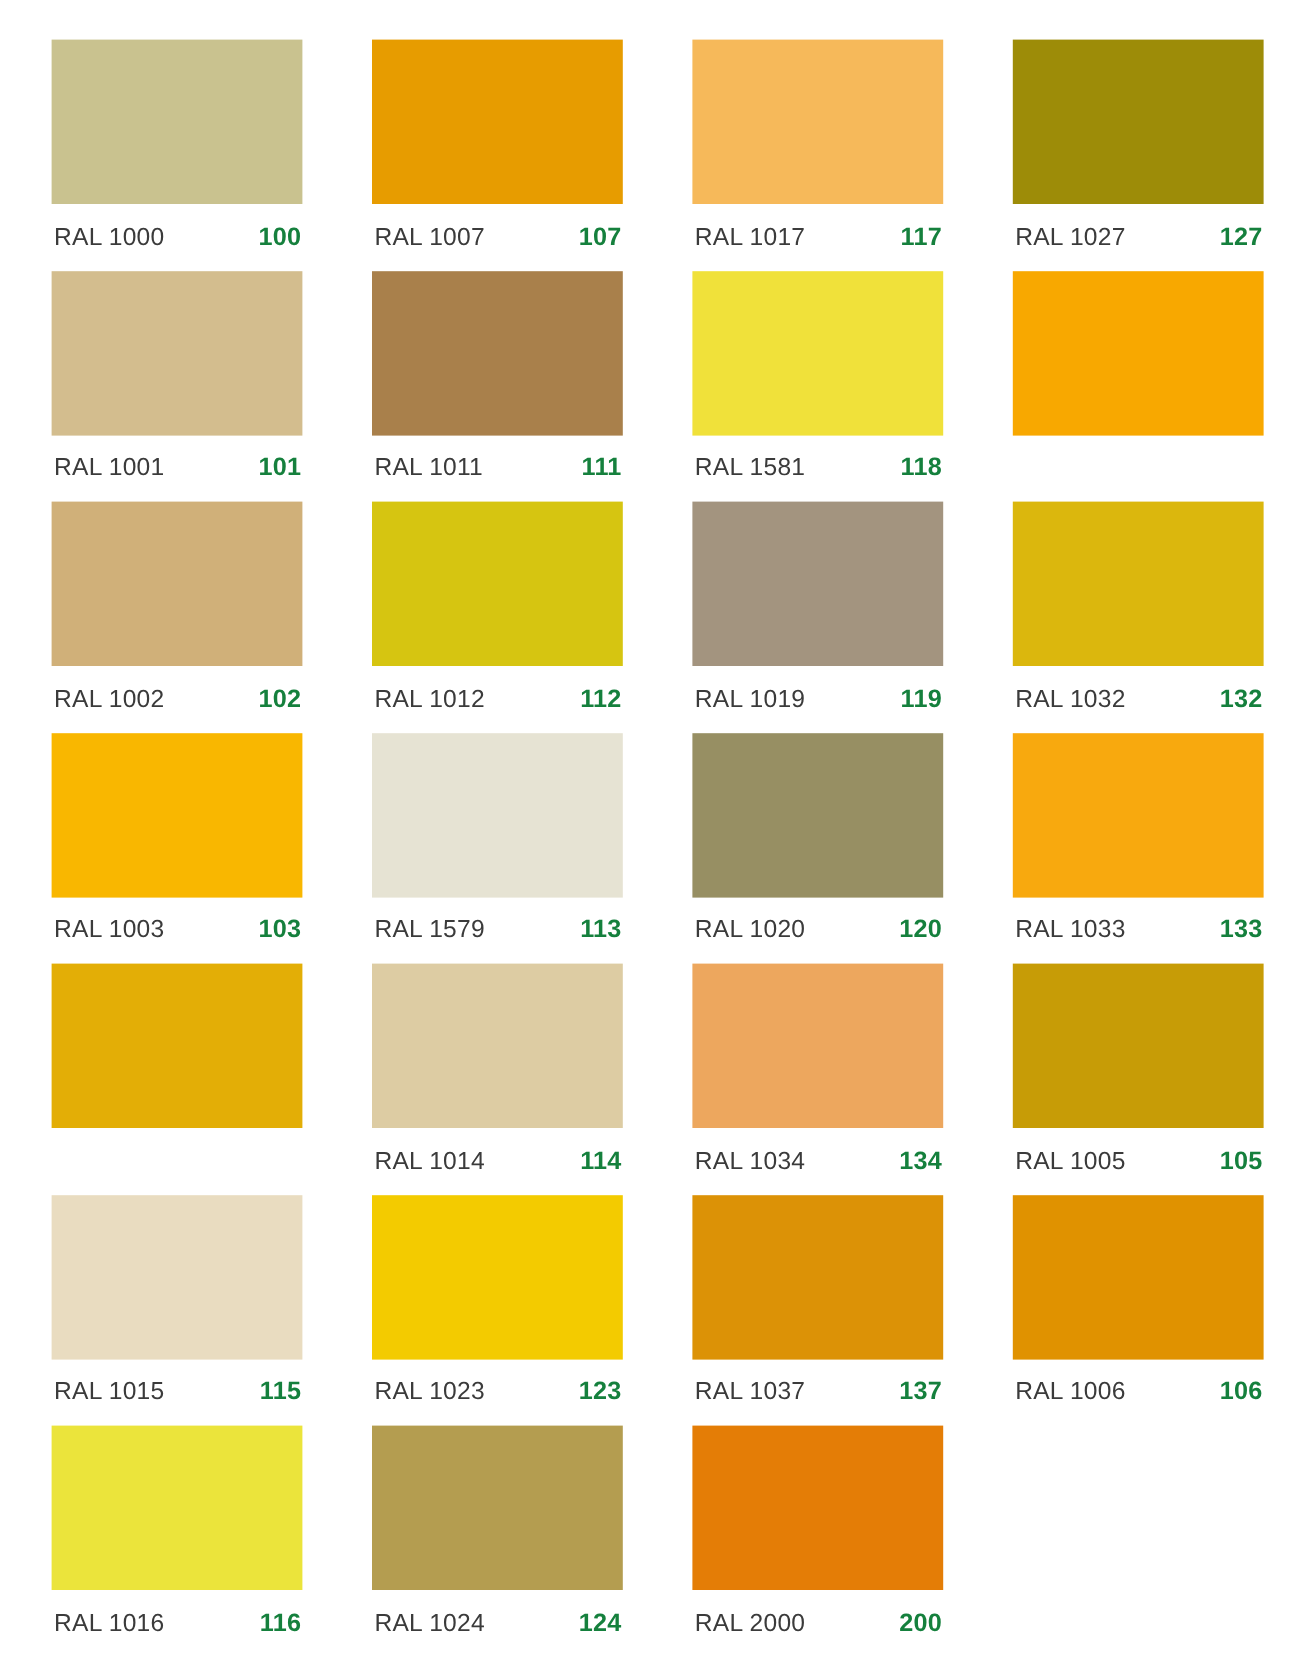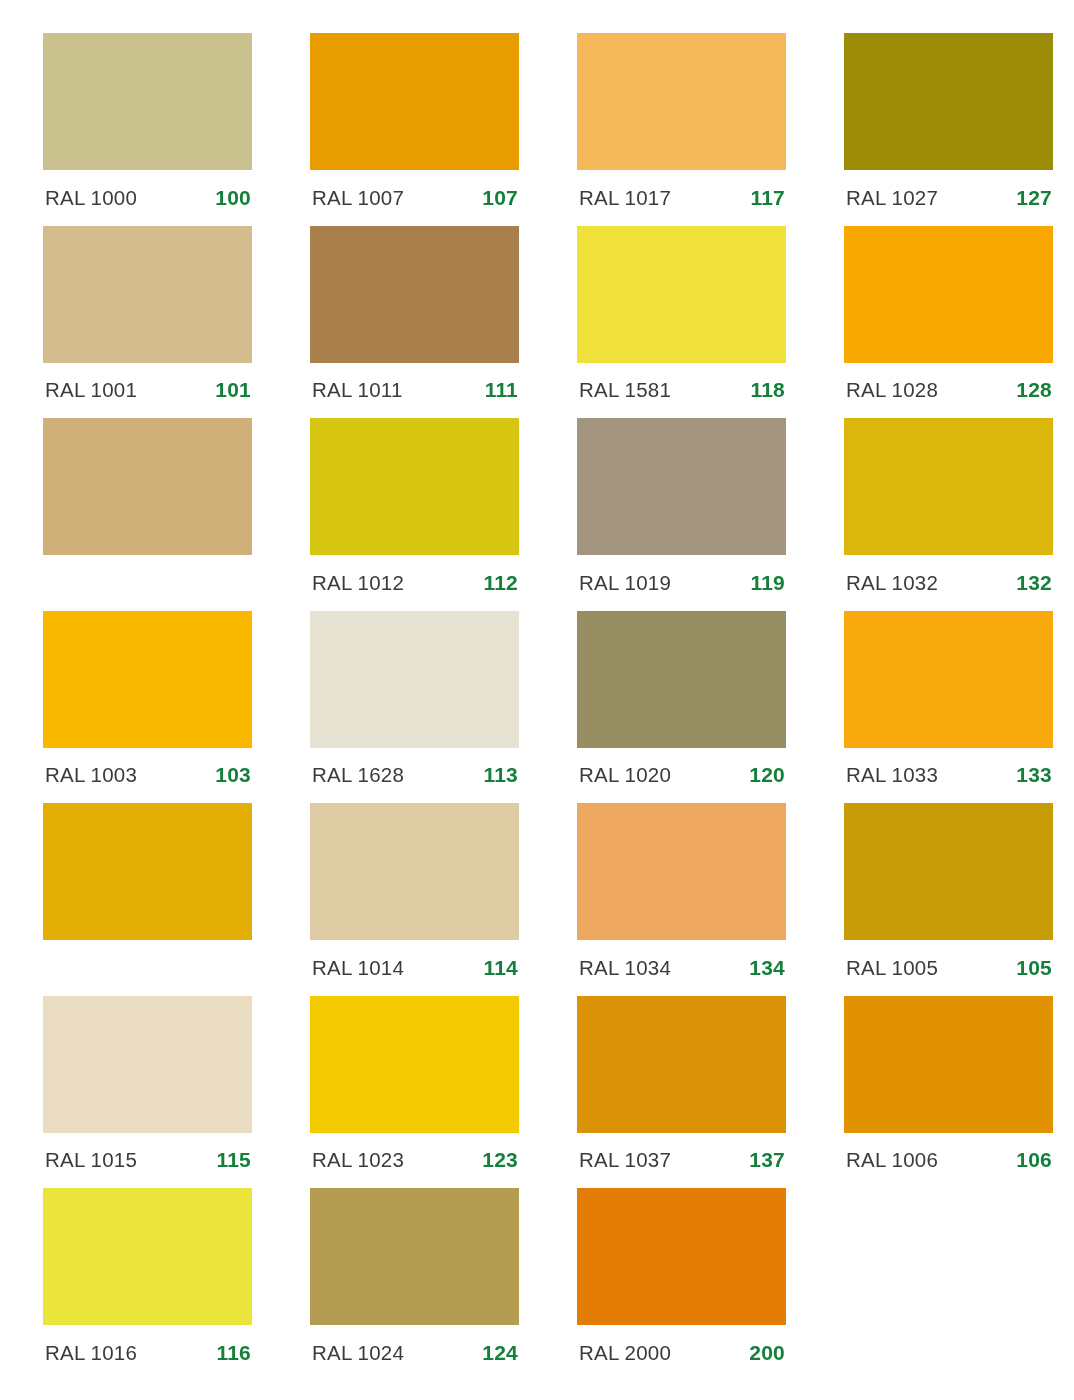--- a/index.html
+++ b/index.html
@@ -114,27 +114,27 @@
       </div>
       <div class="cell">
         <div class="swatch" style="background: rgb(240, 225, 58);"></div>
         <div class="caption">
           <span class="ral-name">RAL 1581</span>
           <span class="ral-code">118</span>
         </div>
       </div>
       <div class="cell">
         <div class="swatch" style="background: rgb(248, 168, 0);"></div>
-        <div class="caption">
-          <span class="ral-name">RAL 1028</span>
-          <span class="ral-code">128</span>
-        </div>
       </div>
       <div class="cell">
         <div class="swatch" style="background: rgb(208, 176, 121);"></div>
+        <div class="caption">
+          <span class="ral-name">RAL 1002</span>
+          <span class="ral-code">102</span>
+        </div>
       </div>
       <div class="cell">
         <div class="swatch" style="background: rgb(214, 197, 17);"></div>
         <div class="caption">
           <span class="ral-name">RAL 1012</span>
           <span class="ral-code">112</span>
         </div>
       </div>
       <div class="cell">
         <div class="swatch" style="background: rgb(163, 148, 127);"></div>
@@ -153,21 +153,21 @@
       <div class="cell">
         <div class="swatch" style="background: rgb(249, 183, 0);"></div>
         <div class="caption">
           <span class="ral-name">RAL 1003</span>
           <span class="ral-code">103</span>
         </div>
       </div>
       <div class="cell">
         <div class="swatch" style="background: rgb(230, 227, 211);"></div>
         <div class="caption">
-          <span class="ral-name">RAL 1628</span>
+          <span class="ral-name">RAL 1579</span>
           <span class="ral-code">113</span>
         </div>
       </div>
       <div class="cell">
         <div class="swatch" style="background: rgb(151, 143, 99);"></div>
         <div class="caption">
           <span class="ral-name">RAL 1020</span>
           <span class="ral-code">120</span>
         </div>
       </div>

